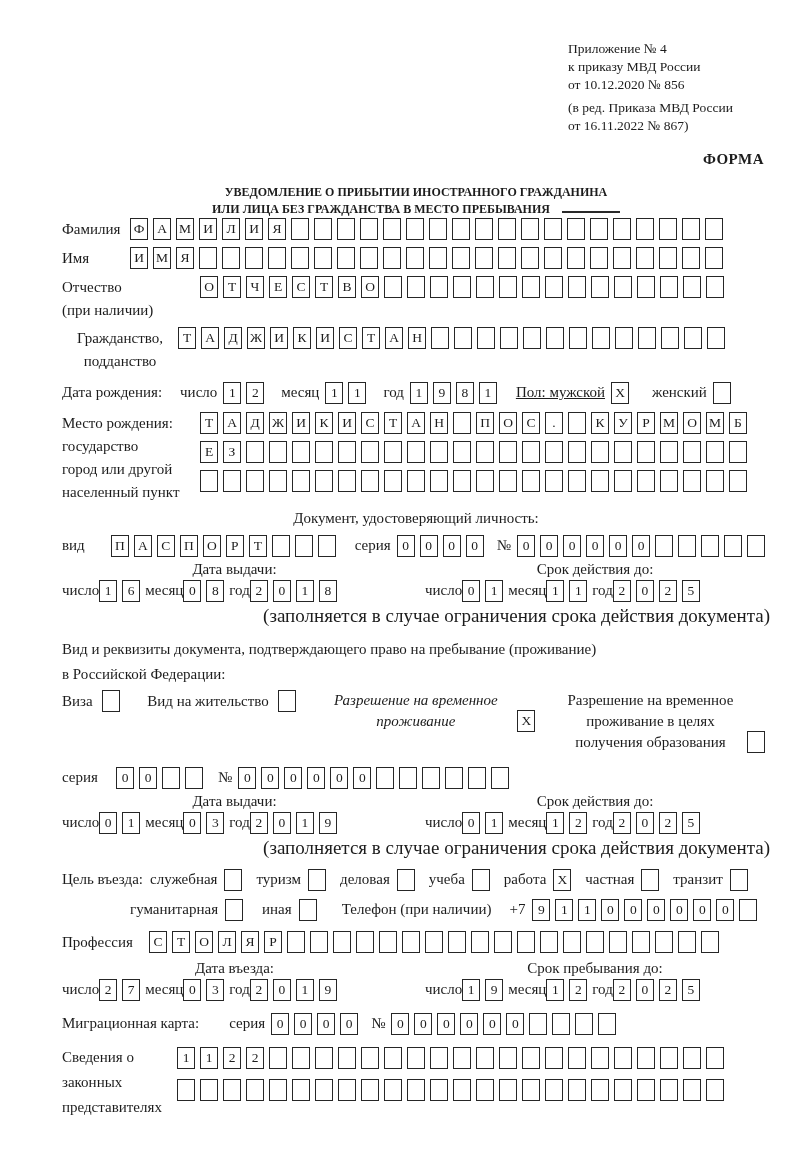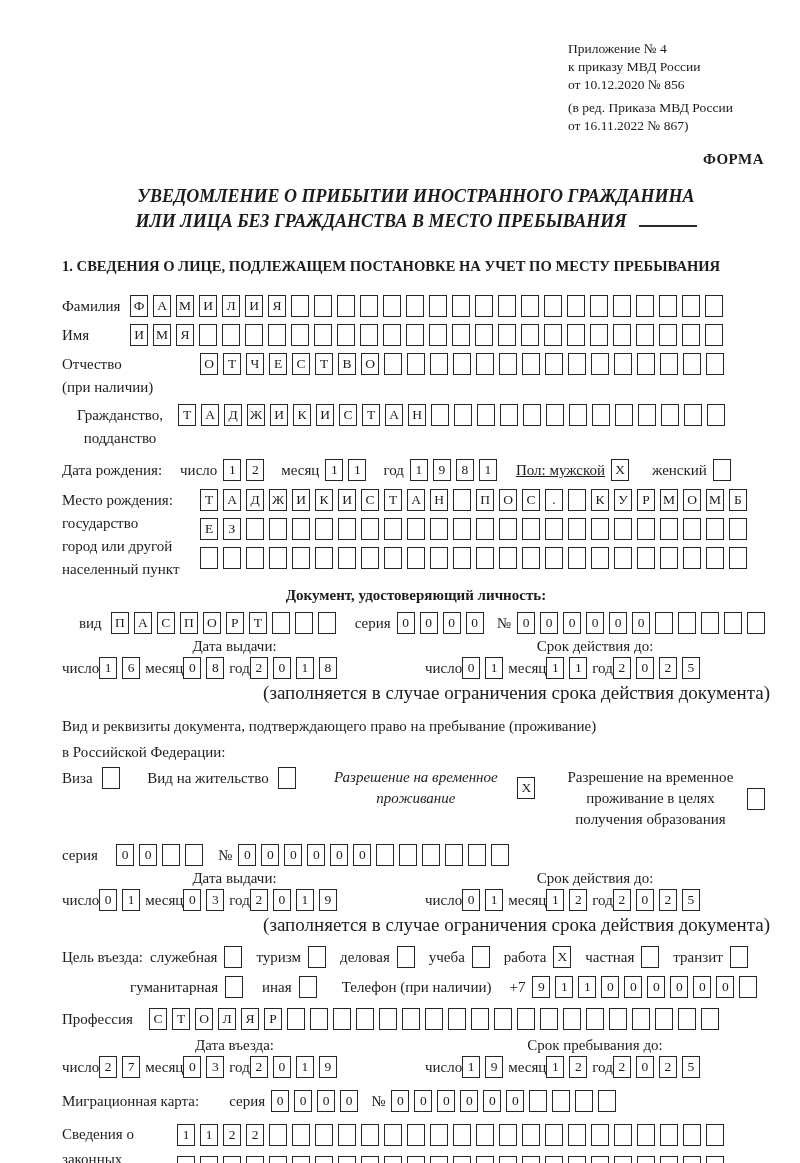--- a/index.html
+++ b/index.html
@@ -10,21 +10,21 @@
     color:#1c1c1c; font-size:15px;
   }
   .page { padding:40px 30px 0 62px; }
 
   
   .hdr { width:200px; margin-left:auto; margin-right:2px; font-size:13.5px; line-height:1.32; }
   .hdr .gap { margin-top:6px; }
   .forma { text-align:right; font-weight:bold; font-size:15px; margin:16px 6px 0 0; letter-spacing:.5px; }
 
   
-  .title { text-align:center; font-weight:bold; font-size:18px; line-height:1.4; margin-top:16px;font-style:italic; }
+  .title { text-align:center; font-weight:bold; font-size:12px; line-height:1.4; margin-top:16px; }
   .blank { display:inline-block; width:58px; border-bottom:2px solid #2a2a2a; margin-left:12px; }
   .sec { font-weight:bold; font-size:14.6px; margin-top:24px; margin-bottom:20px; }
 
   
   .frow { display:flex; align-items:flex-start; margin-bottom:6px; }
   .lbl { flex-shrink:0; line-height:23px; }
   .w68 { width:68px; } .w138 { width:138px; } .w116 { width:116px;text-align:center; } .w115 { width:115px; }
   .sub { line-height:22px; }
 
   .boxes { display:inline-flex; flex-wrap:nowrap; }
@@ -34,33 +34,33 @@
     text-align:center; font-size:13.5px; line-height:19px; background:#fff;
   }
   .vgap6 > .boxes, .stack .boxes { margin-bottom:7px; }
   .stack { display:flex; flex-direction:column; }
   .stack .boxes:last-child { margin-bottom:0; }
 
   .inline { display:flex; align-items:center; flex-wrap:nowrap; }
   .inline .t { margin-right:6px; white-space:nowrap; }
   .inline .g { margin-right:12px; }
 
-  .cheading { text-align:center; font-weight:bold; font-size:15px; margin:4px 0 8px; }
+  .cheading { text-align:center; font-weight:normal; font-size:15px; margin:4px 0 8px; }
 
   
   .dates { display:flex; margin-top:4px; }
   .dcol { width:345px; }
   .dcol.right { margin-left:18px; width:340px; }
   .dhead { text-align:center; margin-bottom:2px; }
   .dline { display:flex; align-items:center; }
   .note { font-size:19px; text-align:right; margin:3px 0 10px; }
 
   
   .opts { display:flex; justify-content:space-between; align-items:flex-start; margin:2px 0 14px; }
-  .opt { display:flex; align-items:center; }
+  .opt { display:flex; align-items:flex-end; }
   .opt .olabel { line-height:21px; margin-right:9px; }
   .opt .c { text-align:center; }
   .mw185 { max-width:185px;font-style:italic; } .mw175 { max-width:175px; }
 
   
   .purpose { display:flex; align-items:center; margin-bottom:8px; }
   .purpose .t { margin-right:7px; white-space:nowrap; }
   .purpose .boxes { margin-right:9px; }
   .indent68 { padding-left:68px; }
 </style>
@@ -78,21 +78,20 @@
   </div>
   <div class="forma">ФОРМА</div>
 
   <div class="title">
     <div>УВЕДОМЛЕНИЕ О ПРИБЫТИИ ИНОСТРАННОГО ГРАЖДАНИНА</div>
     <div>
       <span>ИЛИ ЛИЦА БЕЗ ГРАЖДАНСТВА В МЕСТО ПРЕБЫВАНИЯ</span><span class="blank"></span>
     </div>
   </div>
 
-  <div class="sec">1. СВЕДЕНИЯ О ЛИЦЕ, ПОДЛЕЖАЩЕМ ПОСТАНОВКЕ НА УЧЕТ ПО МЕСТУ ПРЕБЫВАНИЯ</div>
 
   <div class="frow">
     <div class="lbl w68">Фамилия</div>
     <div class="boxes">
         <span class="box">Ф</span>
         <span class="box">А</span>
         <span class="box">М</span>
         <span class="box">И</span>
         <span class="box">Л</span>
         <span class="box">И</span>
@@ -328,21 +327,21 @@
           <span class="box"></span>
           <span class="box"></span>
           <span class="box"></span>
           <span class="box"></span>
           <span class="box"></span>
         </div>
     </div>
   </div>
 
   <div class="cheading">Документ, удостоверяющий личность:</div>
-  <div class="inline" style="margin-bottom:4px;margin-left:17px;">
+  <div class="inline" style="margin-bottom:4px;">
     <span class="t" style="width:44px;">вид</span>
     <span class="boxes" style="margin-right:14px;">
         <span class="box">П</span>
         <span class="box">А</span>
         <span class="box">С</span>
         <span class="box">П</span>
         <span class="box">О</span>
         <span class="box">Р</span>
         <span class="box">Т</span>
         <span class="box"></span>

